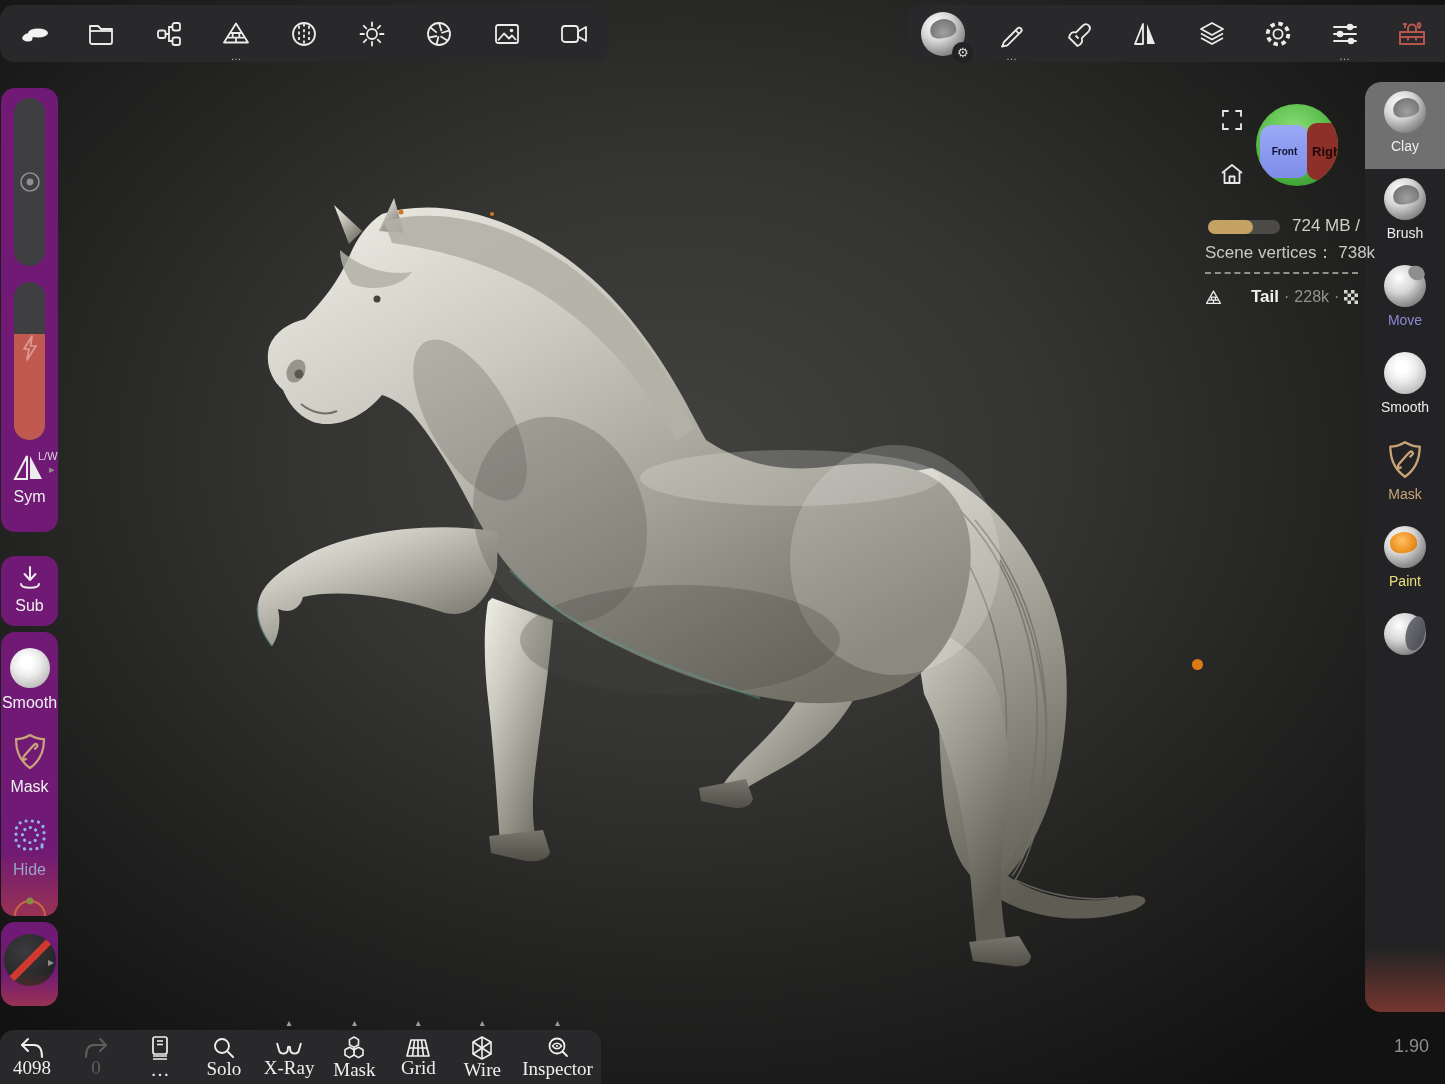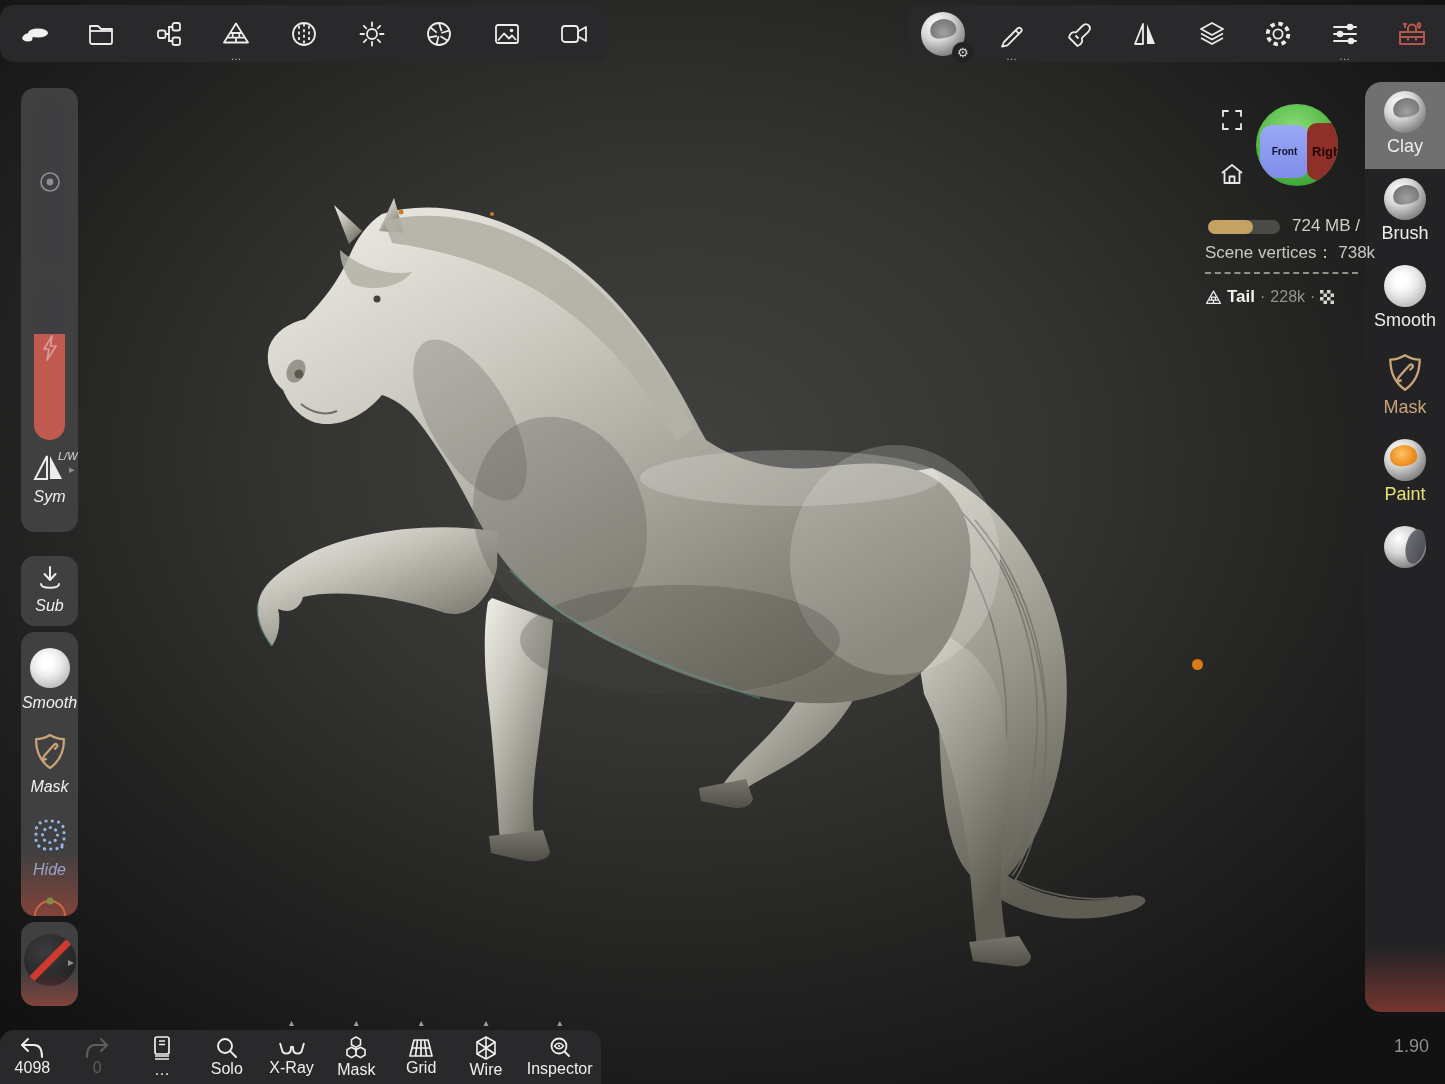--- a/index.html
+++ b/index.html
@@ -13,21 +13,21 @@
   #touch-dot{position:absolute;left:1192px;top:659px;width:11px;height:11px;border-radius:50%;background:#dd7a18;}
   #version{position:absolute;right:16px;top:1036px;font-size:18px;color:#8e8e8c;}
   
   .bar{position:absolute;background:#29292b;display:flex;align-items:center;justify-content:space-around;}
   #tl-bar{left:0;top:5px;width:608px;height:57px;border-radius:14px;}
   #tr-bar{right:0;top:5px;width:537px;height:57px;border-radius:14px 0 0 14px;}
   #bottom-bar{left:0;bottom:0;width:601px;height:54px;border-radius:14px 14px 0 0;}
   .icon-btn{position:relative;display:flex;flex-direction:column;align-items:center;justify-content:center;height:100%;min-width:40px;}
   .icon-btn .more{position:absolute;bottom:1px;font-size:11px;line-height:9px;color:#b9b9b9;letter-spacing:1px;}
   .bb-item{position:relative;display:flex;flex-direction:column;align-items:center;justify-content:center;height:100%;min-width:48px;}
-  .bb-item .bb-label{font-size:16px;margin-top:0px;color:#efefef;line-height:18px;}
+  .bb-item .bb-label{font-size:19px;margin-top:0px;color:#efefef;line-height:18px;font-family:Liberation Serif, serif;}
   .bb-item .bb-label.dim{color:#5e5e5e;}
   .bb-item .caret{position:absolute;top:-13px;font-size:10px;color:#9c9c9c;}
   
   .ball{width:42px;height:42px;border-radius:50%;position:relative;flex:none;
     background:radial-gradient(circle at 36% 30%, #ffffff, #d6d6d6 38%, #a0a0a0 62%, #6d6d6d 86%, #565656);}
   .ball.scoop::after{content:"";position:absolute;left:9px;top:7px;width:26px;height:19px;
     border-radius:55% 55% 45% 45%/62% 62% 38% 38%;transform:rotate(-10deg);
     background:radial-gradient(circle at 50% 72%, #a0a0a0, #7b7b7b 66%, #6c6c6c);}
   .ball.bump::after{content:"";position:absolute;right:1px;top:1px;width:17px;height:14px;border-radius:50%;
     background:#8e8e8e;transform:rotate(24deg);}
@@ -37,26 +37,26 @@
   .ball.planar::after{content:"";position:absolute;right:1px;top:3px;width:19px;height:35px;border-radius:50%;
     background:linear-gradient(100deg,#70707a,#4b4b52);transform:rotate(13deg);}
   .ball.dark{background:radial-gradient(circle at 40% 33%, #3c3c3e, #232325 75%);}
   .gear-badge{position:absolute;right:-8px;bottom:-7px;width:21px;height:21px;border-radius:50%;
     background:#222224;display:flex;align-items:center;justify-content:center;font-size:13px;color:#d8d8d8;}
   
   #right-tools{position:absolute;right:0;top:82px;width:80px;height:930px;background:#232325;
     border-radius:16px 0 0 16px;overflow:hidden;}
   .tool{height:87px;box-sizing:border-box;display:flex;flex-direction:column;align-items:center;padding-top:9px;}
   .tool.selected{background:#707070;border-radius:16px 0 0 0;}
-  .tool-label{font-size:18px;margin-top:5px;color:#ededed;line-height:16px;}
+  .tool-label{font-size:14px;margin-top:5px;color:#ededed;line-height:16px;}
   .lbl-purple{color:#8d88d8;}.lbl-tan{color:#c8a478;}.lbl-yellow{color:#e6e27a;}.lbl-green{color:#7fd47f;}
   .redfade{position:absolute;left:0;right:0;bottom:0;height:64px;pointer-events:none;
     background:linear-gradient(180deg, rgba(150,50,40,0), rgba(185,70,55,.55));}
   
-  .lpanel{position:absolute;left:21px;width:57px;background:#404040;border-radius:14px;box-sizing:border-box;overflow:hidden;font-style:italic;}
+  .lpanel{position:absolute;left:1px;width:57px;background:#701a75;border-radius:14px;box-sizing:border-box;overflow:hidden;}
   #lp-sliders{top:88px;height:444px;}
   .slider-track{position:absolute;left:13px;width:31px;background:#3f3f42;border-radius:15px;display:flex;align-items:center;justify-content:center;}
   #radius-track{top:10px;height:168px;}
   #intensity-track{top:194px;height:158px;}
   #intensity-fill{position:absolute;left:0;bottom:0;width:100%;height:106px;background:#c05a50;border-radius:0 0 15px 15px;}
   .lp-label{position:absolute;left:0;width:100%;text-align:center;font-size:16px;color:#f0f0f0;}
   #lp-sub{top:556px;height:70px;}
   #lp-tools{top:632px;height:284px;}
   #lp-matcap{top:922px;height:84px;}
   .lp-icon{position:absolute;left:50%;transform:translateX(-50%);}
@@ -70,21 +70,21 @@
   #giz-right{position:absolute;right:-11px;top:19px;width:42px;height:57px;border-radius:10px;background:#8e2f2a;
     display:flex;align-items:center;padding-left:5px;font-size:13px;font-weight:600;color:#210606;box-sizing:border-box;}
   #fullscreen-btn{position:absolute;left:1221px;top:109px;}
   #home-btn{position:absolute;left:1220px;top:163px;}
   #mem-bar{position:absolute;left:1208px;top:220px;width:72px;height:14px;border-radius:7px;background:#4b4a47;}
   #mem-fill{width:62%;height:100%;border-radius:7px;background:#c4a263;}
   #mem-text{position:absolute;left:1292px;top:216px;width:73px;overflow:hidden;white-space:nowrap;font-size:17px;color:#cfcdc8;}
   #stats-line{position:absolute;left:1205px;top:241px;font-size:17px;color:#cbc8c3;white-space:nowrap;}
   #dash-sep{position:absolute;left:1205px;top:272px;width:153px;border-top:2px dashed #92908a;}
   #sel-line{position:absolute;left:1205px;top:287px;display:flex;align-items:center;gap:5px;font-size:17px;}
-  #sel-name{color:#f2f1ec;font-weight:700;}
+  #sel-name{color:#f2f1ec;font-weight:700;margin-left:24px;}
   .sel-dim{color:#95938c;font-size:16px;}
   svg{display:block;}
 </style>
 </head>
 <body>
 
 <div id="app">
 
   <div id="canvas">
     <svg id="horse-svg" width="1445" height="1084" viewBox="0 0 1445 1084">
@@ -382,20 +382,24 @@
   <div id="right-tools">
     <div class="tool selected">
       <span class="ball scoop"></span>
       <span class="tool-label">Clay</span>
     </div>
     <div class="tool">
       <span class="ball scoop"></span>
       <span class="tool-label">Brush</span>
     </div>
     <div class="tool">
+      <span class="ball bump"></span>
+      <span class="tool-label lbl-purple">Move</span>
+    </div>
+    <div class="tool">
       <span class="ball bright"></span>
       <span class="tool-label">Smooth</span>
     </div>
     <div class="tool">
       <span>
         <svg width="40" height="42" viewBox="0 0 38 40" fill="none" stroke="#c8a478" stroke-width="2.2" stroke-linejoin="round">
             <path d="M19,3 C14,6 9,7.2 5,7.2 C5,17 7.5,28 19,36 C30.5,28 33,17 33,7.2 C29,7.2 24,6 19,3 Z"></path>
             <path d="M13,24 L21,15 M21,15 l2.6,-2.6 a1.7,1.7 0 0 1 2.4,2.4 L23.4,17.4 M13,24 l-1.6,4.4 4.4,-1.6"></path>
           </svg>
       </span>

